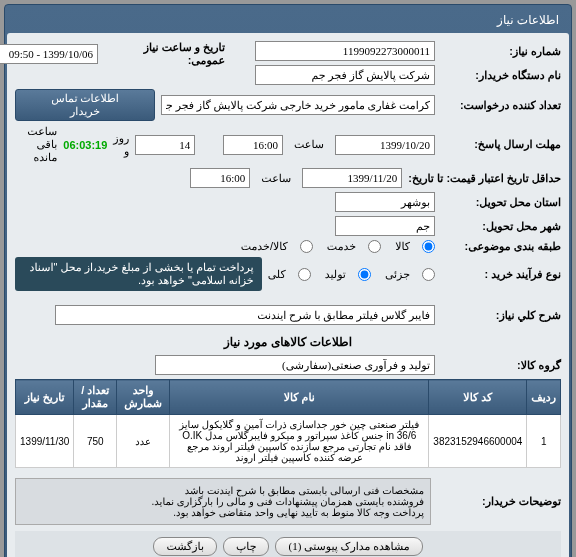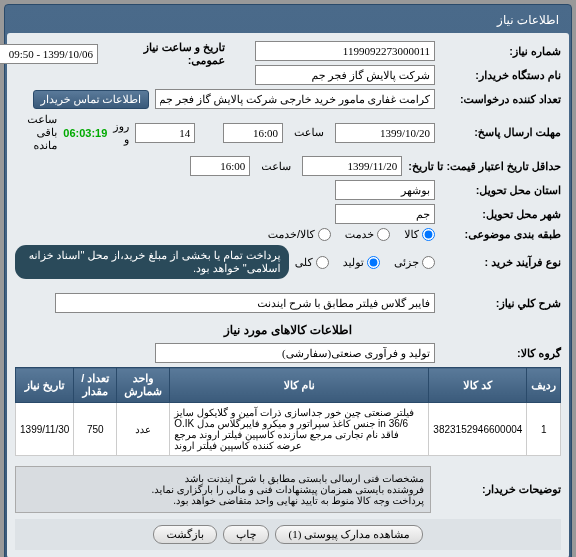--- a/index.html
+++ b/index.html
@@ -50,36 +50,36 @@
     .w-180 { width: 180px; }
     .w-100 { width: 100px; }
     .w-60 { width: 60px; }
     .w-280 { width: 280px; }
     .w-380 { width: 380px; }
     .link-btn {
       background: linear-gradient(#5a7a9a, #3a5a7a);
       color: #fff;
       border: 1px solid #2a4a6a;
       border-radius: 3px;
-      padding: 2px 7px;
+      padding: 2px 20px;
       font-size: 11px;
       cursor: pointer;
       font-family: Tahoma;
     }
     .timer {
       color: #00aa00;
       font-weight: bold;
     }
     .radio-row { display: flex; gap: 14px; align-items: center; }
-    .radio-item { display: flex; align-items: center; gap: 3px; }
+    .radio-item { display: flex; align-items: center; gap: 12px; }
     .note-dark {
       background: #2a4a5a;
       color: #fff;
       padding: 4px 8px;
-      border-radius: 11px;
+      border-radius: 3px;
       font-size: 11px;
       flex: 1;
     }
     .section-title {
       font-weight: bold;
       margin: 10px 0 6px;
       font-size: 12px;
       text-align: center;
     }
     .item-table {
@@ -96,21 +96,21 @@
       border: 1px solid #2a4a6a;
       text-align: center;
     }
     .item-table td {
       padding: 4px;
       border: 1px solid #ccc;
       font-size: 10px;
       text-align: center;
       vertical-align: middle;
     }
-    .item-table td.rj { text-align: left; }
+    .item-table td.rj { text-align: center; }
     .remarks {
       display: flex;
       gap: 10px;
       margin-top: 10px;
       align-items: flex-start;
     }
     .remarks-box {
       background: #d8dce0;
       padding: 6px;
       font-size: 10px;

